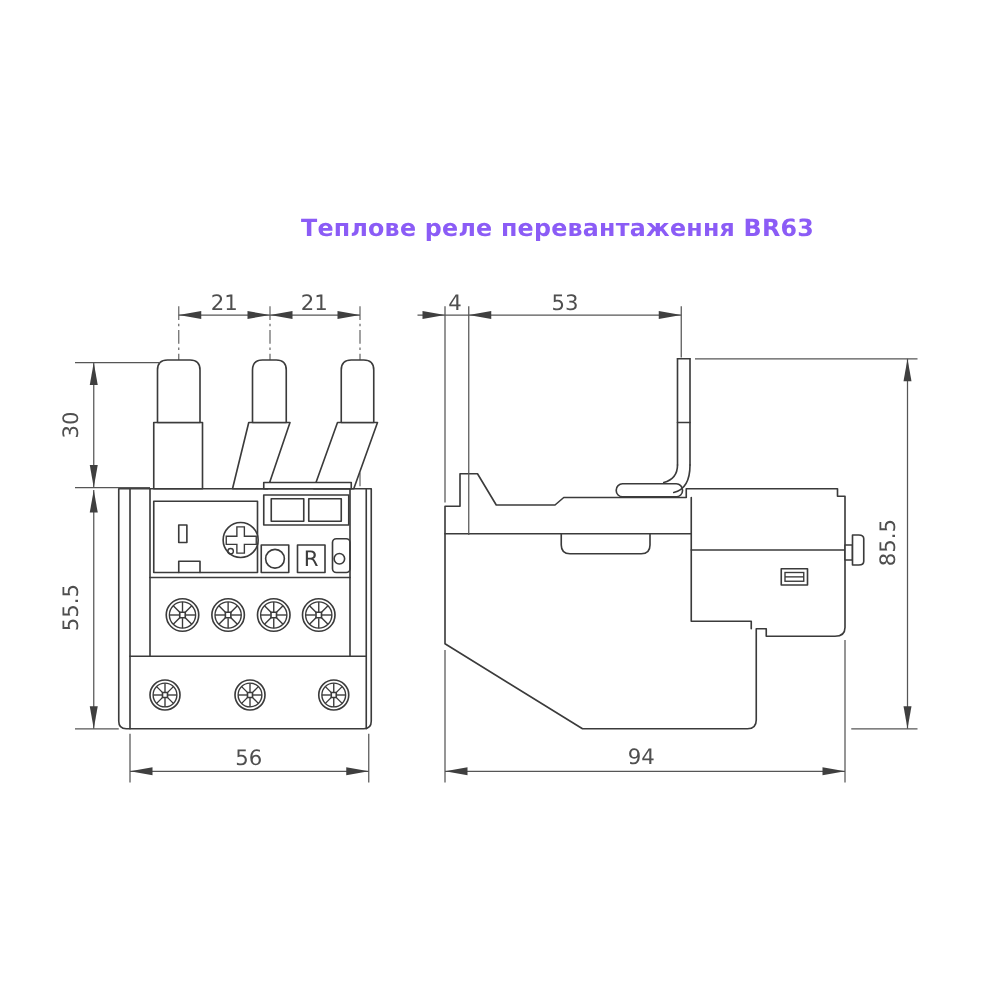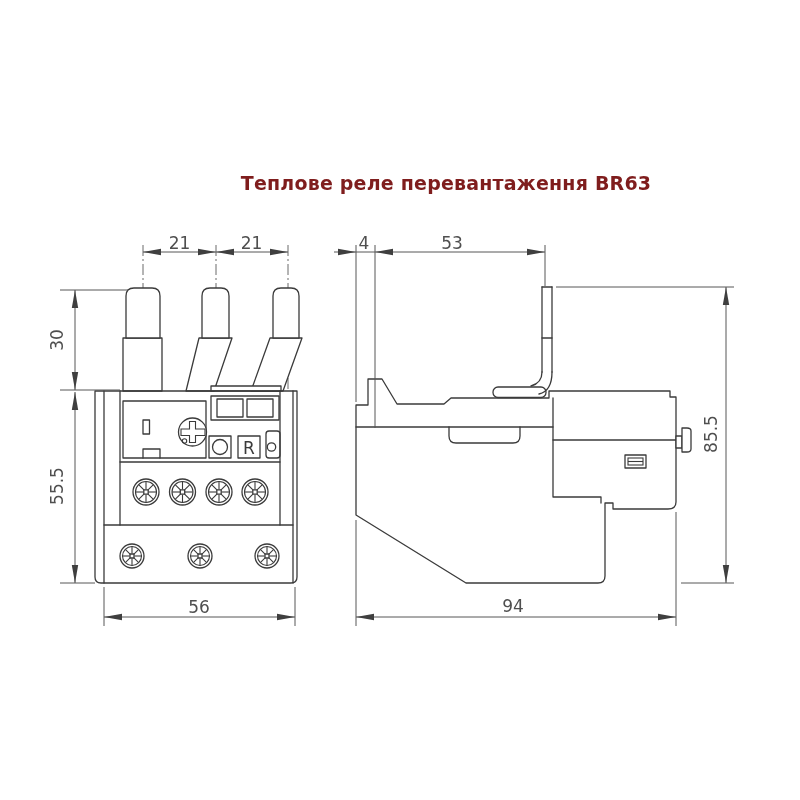--- a/index.html
+++ b/index.html
@@ -1,19 +1,19 @@
 <!DOCTYPE html>
 <html><head>
 <meta charset="utf-8">
 <style>
   html,body{margin:0;padding:0;background:#ffffff;}
   .stage{position:relative;width:800px;height:800px;background:#fff;overflow:hidden;
          font-family:"DejaVu Sans","Liberation Sans",sans-serif;}
   .title{position:absolute;top:172px;left:96px;width:700px;margin:0;
-         text-align:center;font-size:19px;font-weight:bold;color:#7f1d1d;letter-spacing:.2px;}
+         text-align:center;font-size:19px;font-weight:bold;color:#8b5cf6;letter-spacing:.2px;}
   svg{position:absolute;top:0;left:0;}
   
   .ln{stroke:#3b3b3b;stroke-width:1.3;fill:none;stroke-linejoin:round;stroke-linecap:round;}
   .lnf{stroke:#3b3b3b;stroke-width:1.3;fill:#ffffff;stroke-linejoin:round;}
   .thin{stroke:#3b3b3b;stroke-width:1.1;fill:none;}
   .dim{stroke:#565656;stroke-width:1;fill:none;}
   .cl{stroke:#6a6a6a;stroke-width:1;fill:none;stroke-dasharray:11 3 2 3;}
   .arr{fill:#3f3f3f;stroke:none;}
   .dtxt{fill:#4f4f4f;font-size:17px;font-family:"DejaVu Sans","Liberation Sans",sans-serif;}
   .rtxt{fill:#3b3b3b;font-size:17px;font-family:"DejaVu Sans","Liberation Sans",sans-serif;}

